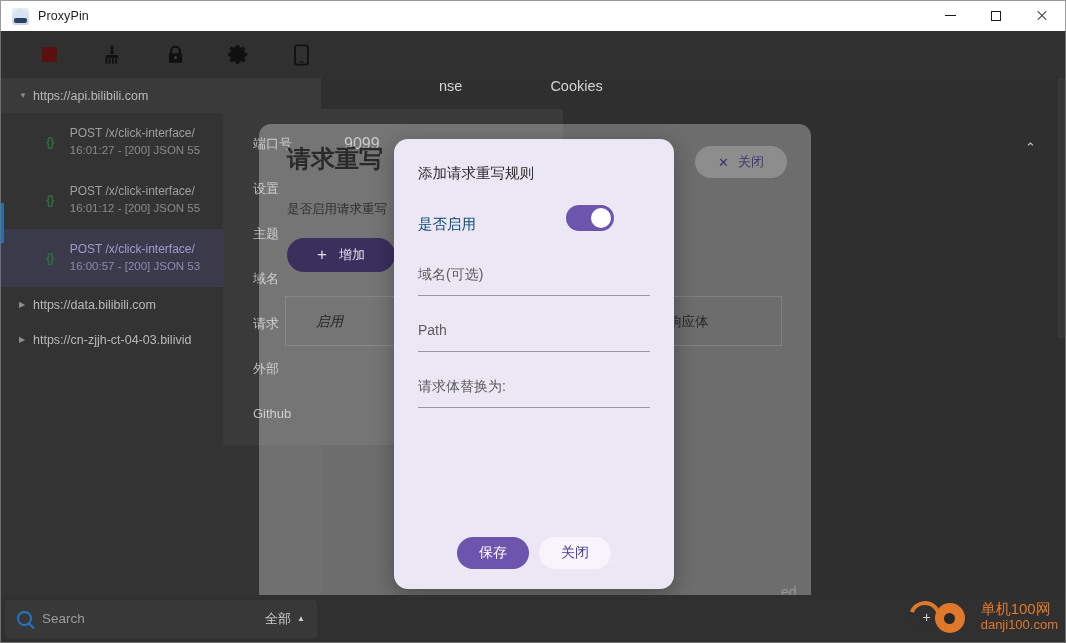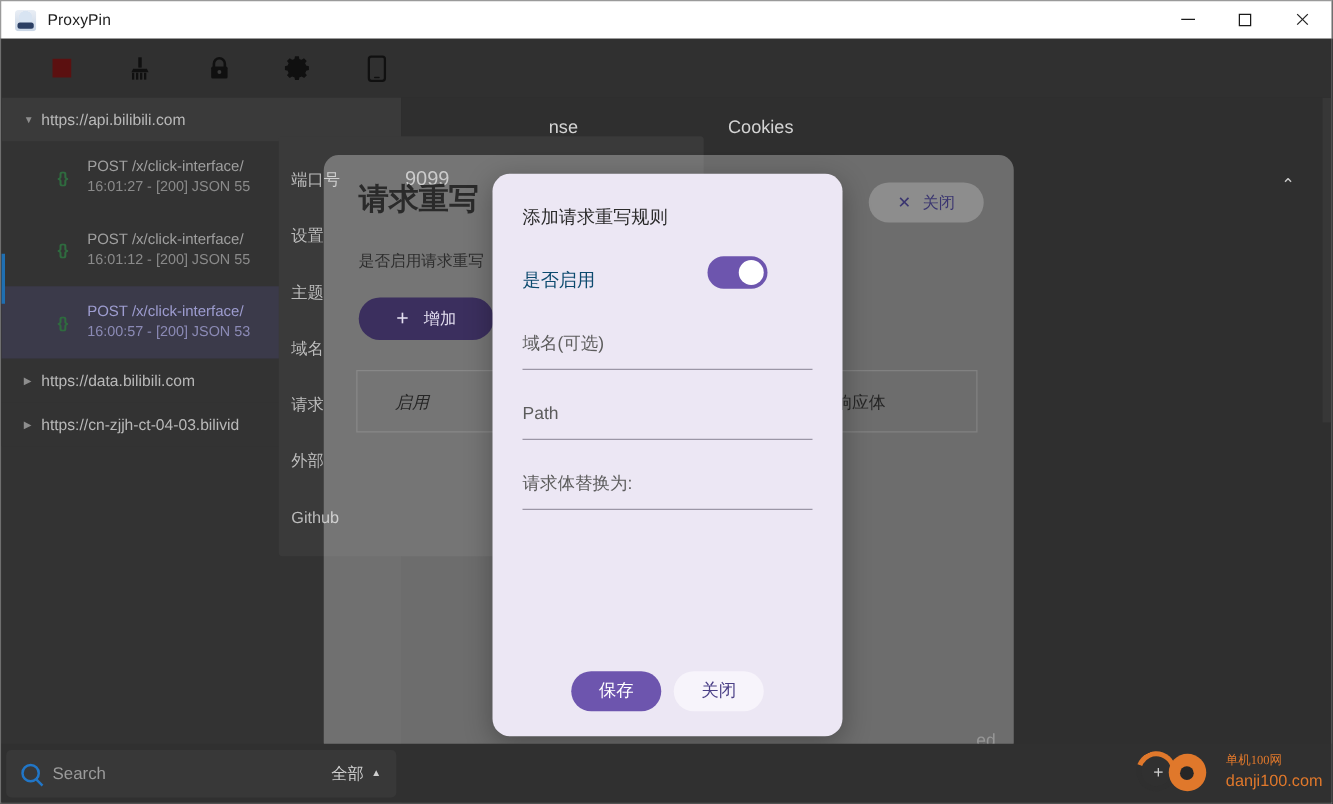--- a/index.html
+++ b/index.html
@@ -120,22 +120,22 @@
   .req-item.selected .req-l1 { color: #9d9ccf; }
   .req-item.selected .req-l2 { color: #8b8ab5; }
 
   
   .rightpanel {
     position: absolute; top: 47px; left: 320px;
     width: 745px; height: 565px;
     background: #2f2f2f; overflow: hidden;
   }
   .tabstrip {
-    height: 47px; display: flex; align-items: center;
-    padding-left: 118px; gap: 120px;
+    height: 47px; display: flex; align-items: flex-start;
+    padding-left: 118px; gap: 88px;
     color: #d4d4d4; font-size: 14.5px;
   }
   .chev-up {
     position: absolute; right: 30px; top: 62px;
     color: #c9c9c9; font-size: 13px;
   }
   .urlblock {
     position: absolute; left: 150px; top: 100px;
     font-size: 12.5px; color: #b6b6b6; line-height: 20px;
     letter-spacing: .1px;
@@ -189,34 +189,34 @@
     position: absolute; left: 12px; top: 15px; width: 12px; height: 12px;
     color: #cfcfcf; font-size: 14px; line-height: 11px; text-align: center;
   }
   .wm-c2 {
     position: absolute; left: 26px; top: 6px; width: 30px; height: 30px;
     border-radius: 50%; background: #e0782b;
     display: flex; align-items: center; justify-content: center;
   }
   .wm-c2 i { width: 11px; height: 11px; border-radius: 50%; background: #262626; display:block; }
   .wm-text { color: #e0782b; line-height: 16px; }
-  .wm-cn { font-size: 10px; font-family: Liberation Serif, serif; }
+  .wm-cn { font-size: 15px; }
   .wm-en { font-size: 13px; }
 
   
   .settingsmenu {
     position: absolute; left: 222px; top: 78px;
     width: 340px; height: 336px;
     background: #3a3a3a;
     border-radius: 3px;
     padding: 12px 0 0 10px;
   }
   .sm-item {
     height: 45px; display: flex; align-items: center;
-    color: #bcbcbc; font-size: 13px;
+    color: #bcbcbc; font-size: 13px; margin-left: 20px;
   }
   .sm-port-val {
     margin-left: 52px; color: #b5b5b5; font-size: 16px;
   }
 
   
   .rewritepage {
     position: absolute; left: 258px; top: 93px;
     width: 552px; height: 482px;
     background: rgba(255,255,255,0.30);

